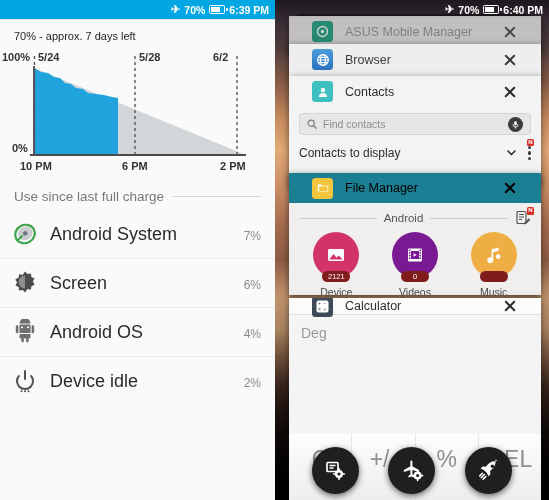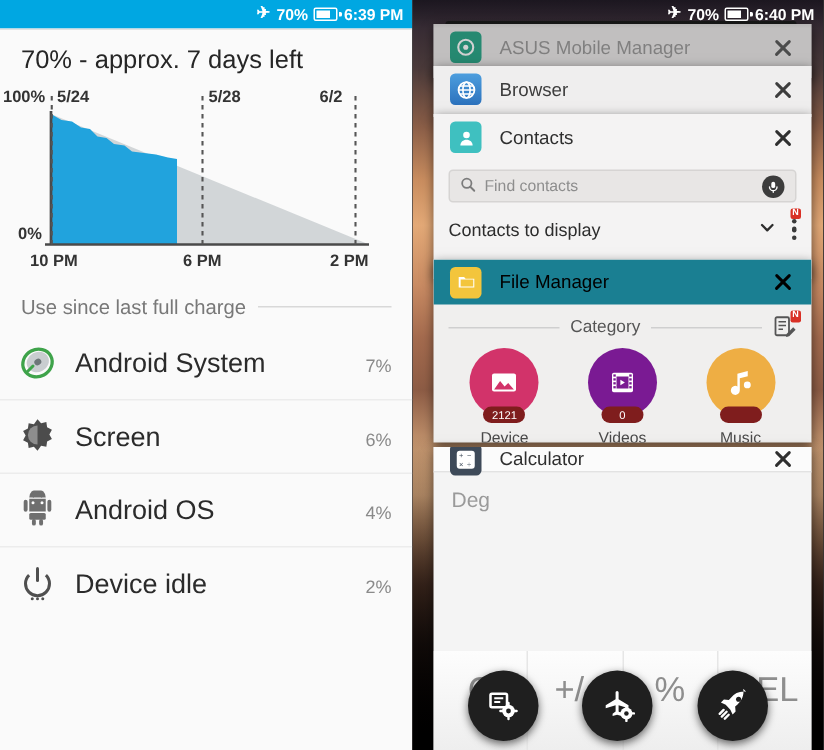--- a/index.html
+++ b/index.html
@@ -26,21 +26,21 @@
   .appbar { height:45px; background:#fff; display:flex; align-items:center; padding:0 12px; gap:14px; }
   .backarrow { width:22px; height:22px; position:relative; flex:0 0 auto; }
   .backarrow svg { display:block; }
   .appbar-title { font-size:20px; color:#3b3b3b; flex:1; font-weight:400; }
   .icon-btn { width:24px; height:24px; display:flex; align-items:center; justify-content:center; }
   .dots { display:flex; flex-direction:column; gap:2.5px; align-items:center; }
   .dots span { width:3.2px; height:3.2px; border-radius:50%; background:#555; display:block; }
 
   .sep { height:1px; background:#e2e2e2; }
 
-  .summary { padding:10px 14px 4px 14px; font-size:17px; color:#262626; }
+  .summary { padding:10px 14px 4px 14px; font-size:11px; color:#262626; }
 
   .chartwrap { position:relative; height:125px; margin:4px 10px 0 10px; }
   .chartwrap svg { display:block; }
   .axlabel { position:absolute; font-size:11px; color:#333; font-weight:bold; }
 
   .section-head { display:flex; align-items:center; gap:8px; padding:14px 14px 6px 14px; }
   .section-head .txt { font-size:13.5px; color:#787878; white-space:nowrap; }
   .section-head .rule { flex:1; height:1px; background:#d8d8d8; }
 
   .urow { display:flex; align-items:center; padding:9px 14px 9px 10px; gap:10px; border-top:1px solid #ececec; }
@@ -63,21 +63,21 @@
   .wall:after{ content:""; position:absolute; left:0; right:0; top:58%; bottom:0;
     background:linear-gradient(180deg, rgba(20,12,9,.0) 0%, rgba(10,6,5,.55) 45%, #000 100%); }
 
   .rstatus { position:absolute; top:0; left:0; right:0; height:19px; display:flex; align-items:center;
              justify-content:flex-end; padding-right:6px; gap:4px; color:#fff;
              font-size:10.5px; font-weight:bold; z-index:40;
              background:linear-gradient(180deg, rgba(0,0,0,.34), rgba(0,0,0,0)); }
 
   .card { position:absolute; left:14px; right:8px;
           box-shadow:0 2px 7px rgba(0,0,0,.55); overflow:hidden; }
-  .cardhead { display:flex; align-items:center; gap:12px; padding:0 11px; height:31px; }
+  .cardhead { display:flex; align-items:center; gap:12px; padding:0 23px; height:31px; }
   .capp-icon { width:21px; height:21px; border-radius:3.5px; flex:0 0 21px; display:flex; align-items:center; justify-content:center; }
   .capp-title { flex:1; font-size:12.5px; }
   .cx { width:16px; height:16px; position:relative; flex:0 0 16px; }
   .cx:before,.cx:after{ content:""; position:absolute; left:1px; top:7px; width:14px; height:2.2px; background:currentColor; border-radius:1px;}
   .cx:before{ transform:rotate(45deg);} .cx:after{ transform:rotate(-45deg);}
 
   
   #card-amm { top:16px; background:#eceaea; }
   #card-amm .cardhead { color:#5d5d5d; }
   #card-amm .capp-title{ opacity:.55; }
@@ -360,21 +360,21 @@
           <svg width="14" height="14" viewBox="0 0 14 14">
               <path d="M1.8 3.6h3.6l1 1.2h5.8v5.8H1.8z" fill="#fff"></path>
               <path d="M3.1 5.4h8.4v4.6H3.1z" fill="#f3c53c"></path>
             </svg>
         </span>
         <span class="capp-title">File Manager</span>
         <span class="cx"></span>
       </div>
       <div class="fm-cat">
         <span class="rule"></span>
-        <span class="txt">Category</span>
+        <span class="txt">Android</span>
         <span class="rule"></span>
         <span class="fm-note">
           <svg width="16" height="16" viewBox="0 0 16 16">
               <rect x="2" y="1.5" width="9" height="12" rx="1" fill="none" stroke="#555" stroke-width="1.2"></rect>
               <path d="M4 4.5h5M4 7h5M4 9.5h3" stroke="#555" stroke-width="1"></path>
               <path d="M9.5 12.5 13.8 8.2l1.6 1.6-4.3 4.3-2.1.5z" fill="#555"></path>
             </svg>
           <span class="badge-n" style="right:-3px;top:-3px;">N</span>
         </span>
       </div>

